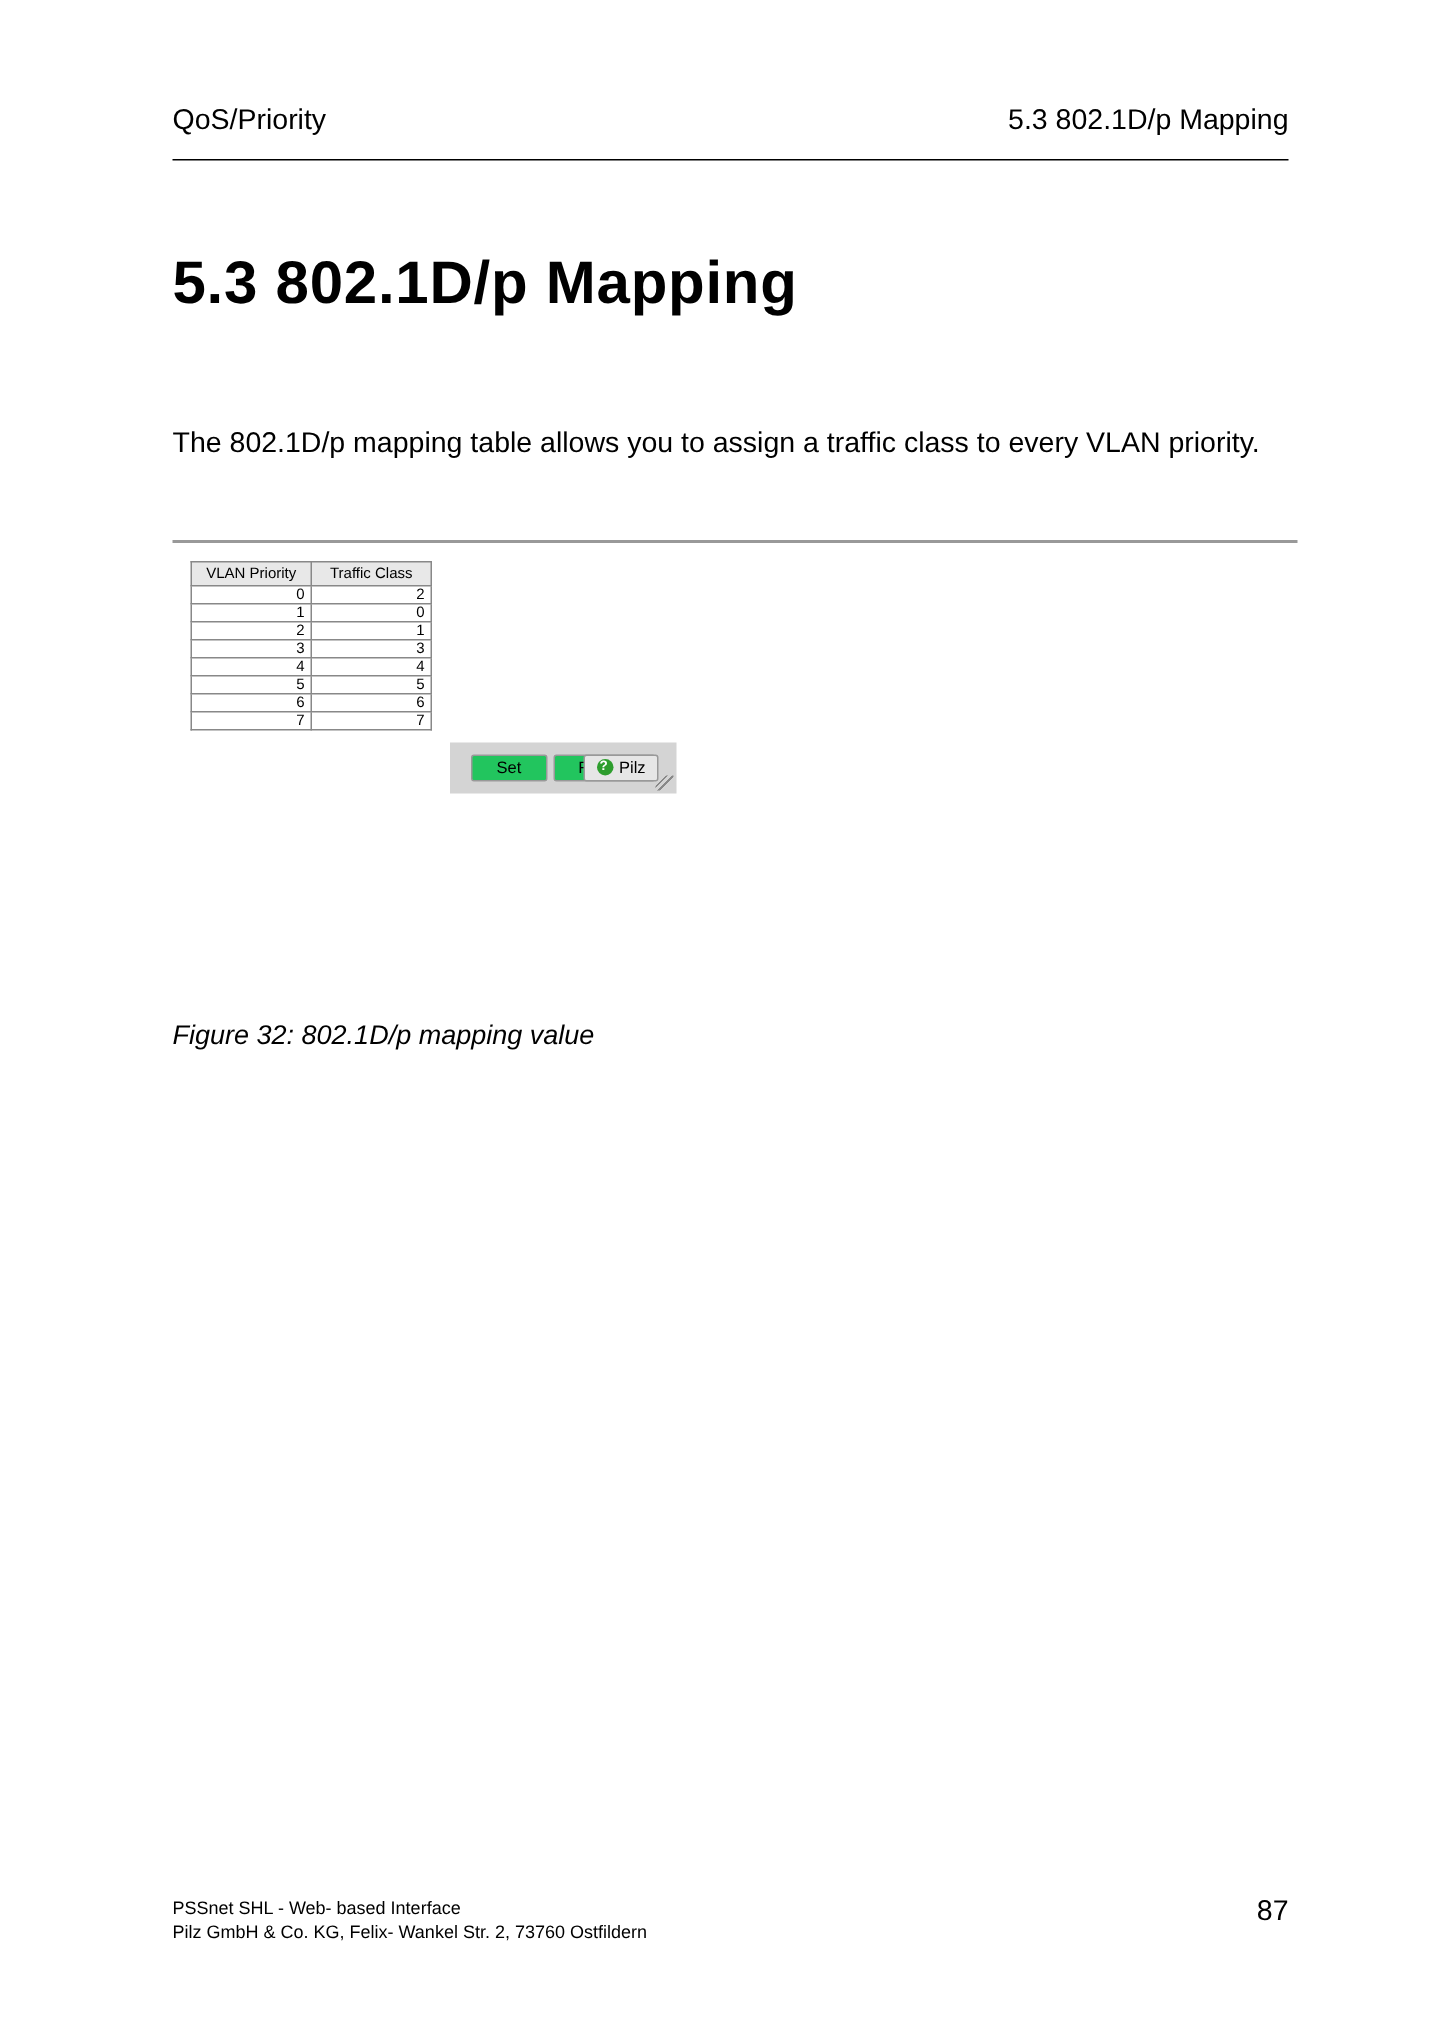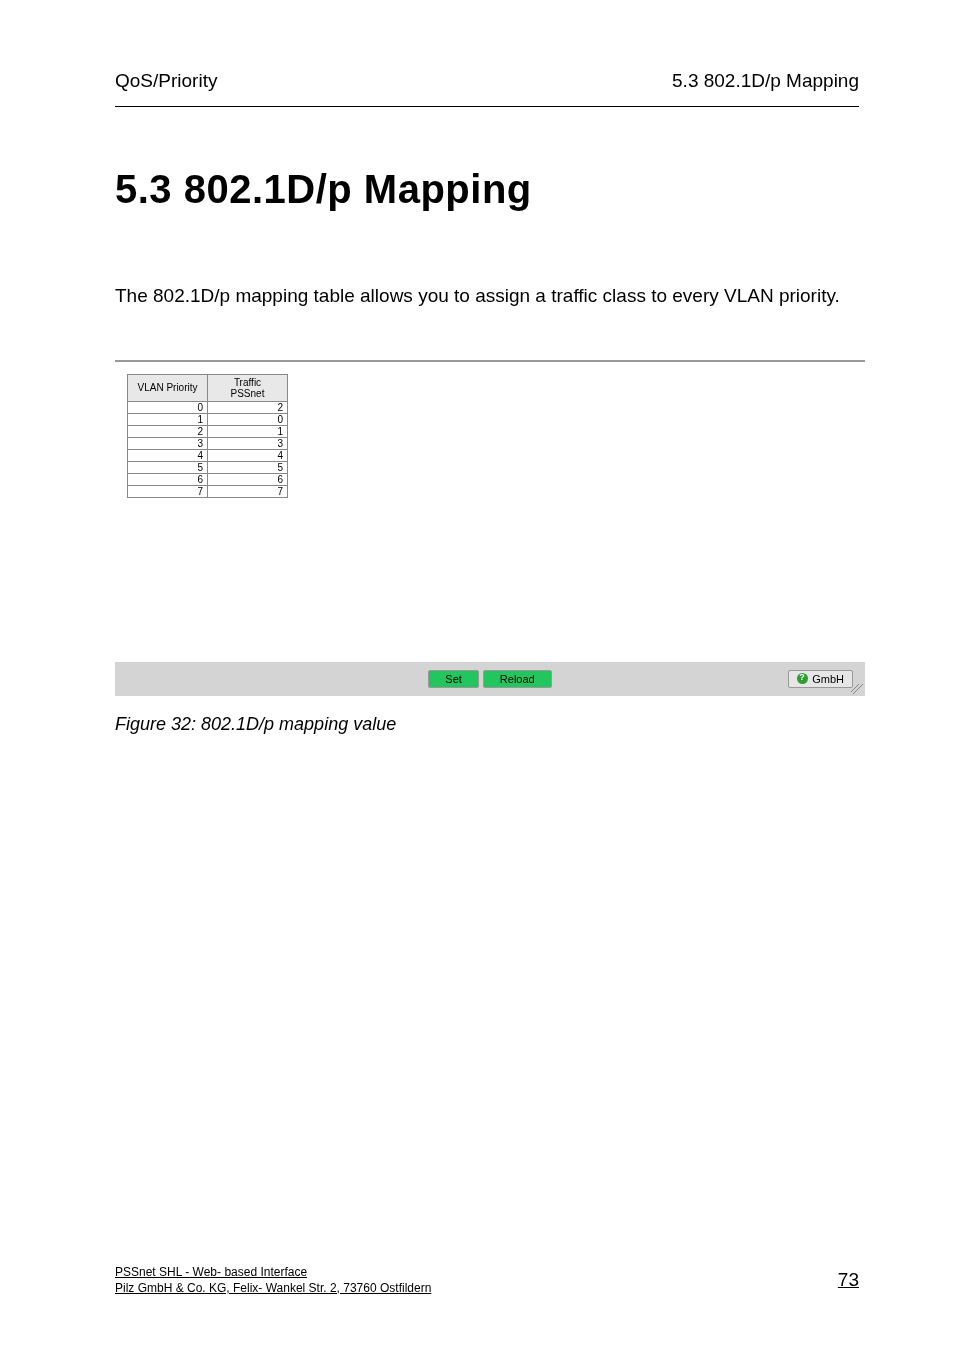--- a/index.html
+++ b/index.html
@@ -33,21 +33,22 @@
       font-size: 19px;
       line-height: 1.45;
       margin-bottom: 50px;
     }
     .screenshot-frame {
       width: 750px;
       margin: 0 auto 18px auto;
       background: #ffffff;
       border-top: 2px solid #999;
       display: flex;
-      flex-direction: column;
+      flex-direction: row;
+      align-items: center;
     }
     .screenshot-inner {
       padding: 12px;
       min-height: 300px;
     }
     .mapping-table {
       border-collapse: collapse;
       font-size: 10px;
     }
     .mapping-table th {
@@ -137,22 +138,21 @@
       margin-top: 5px;
       flex-shrink: 0;
     }
     .footer {
       position: absolute;
       bottom: 58px;
       left: 115px;
       right: 95px;
       display: flex;
       justify-content: space-between;
-      align-items: center;
-      text-decoration: underline;
+      align-items: flex-start;
     }
     .footer-left {
       font-size: 12px;
       line-height: 1.35;
     }
     .page-number {
       font-size: 19px;
     }
     .below-frame{position:relative;}
   </style>
@@ -169,21 +169,21 @@
   <h1 class="chapter-heading">5.3   802.1D/p Mapping</h1>
 
   <p class="intro-text">The 802.1D/p mapping table allows you to assign a traffic class to every VLAN priority.</p>
 
   <div class="screenshot-frame">
     <div class="screenshot-inner">
       <table class="mapping-table">
         <thead>
           <tr>
             <th>VLAN Priority</th>
-            <th>Traffic PSSnet</th>
+            <th>Traffic Class</th>
           </tr>
         </thead>
         <tbody>
           <tr>
               <td>0</td>
               <td>2</td>
             </tr>
           <tr>
               <td>1</td>
               <td>0</td>
@@ -214,31 +214,31 @@
             </tr>
         </tbody>
       </table>
     </div>
     <div class="below-frame">
       <div class="button-bar">
         <button class="btn">Set</button>
         <button class="btn">Reload</button>
         <button class="help-btn">
           <span class="help-icon"></span>
-          <span>GmbH</span>
+          <span>Pilz</span>
         </button>
       </div>
       <span class="drag-handle"></span>
     </div>
   </div>
 
   <p class="figure-caption">Figure 32: 802.1D/p mapping value</p>
 
 
 </div>
 
 <div class="footer">
   <div class="footer-left">
     <div>PSSnet SHL - Web- based Interface</div>
     <div>Pilz GmbH &amp; Co. KG, Felix- Wankel Str. 2, 73760 Ostfildern</div>
   </div>
-  <div class="page-number">73</div>
+  <div class="page-number">87</div>
 </div>
 
 </body></html>

